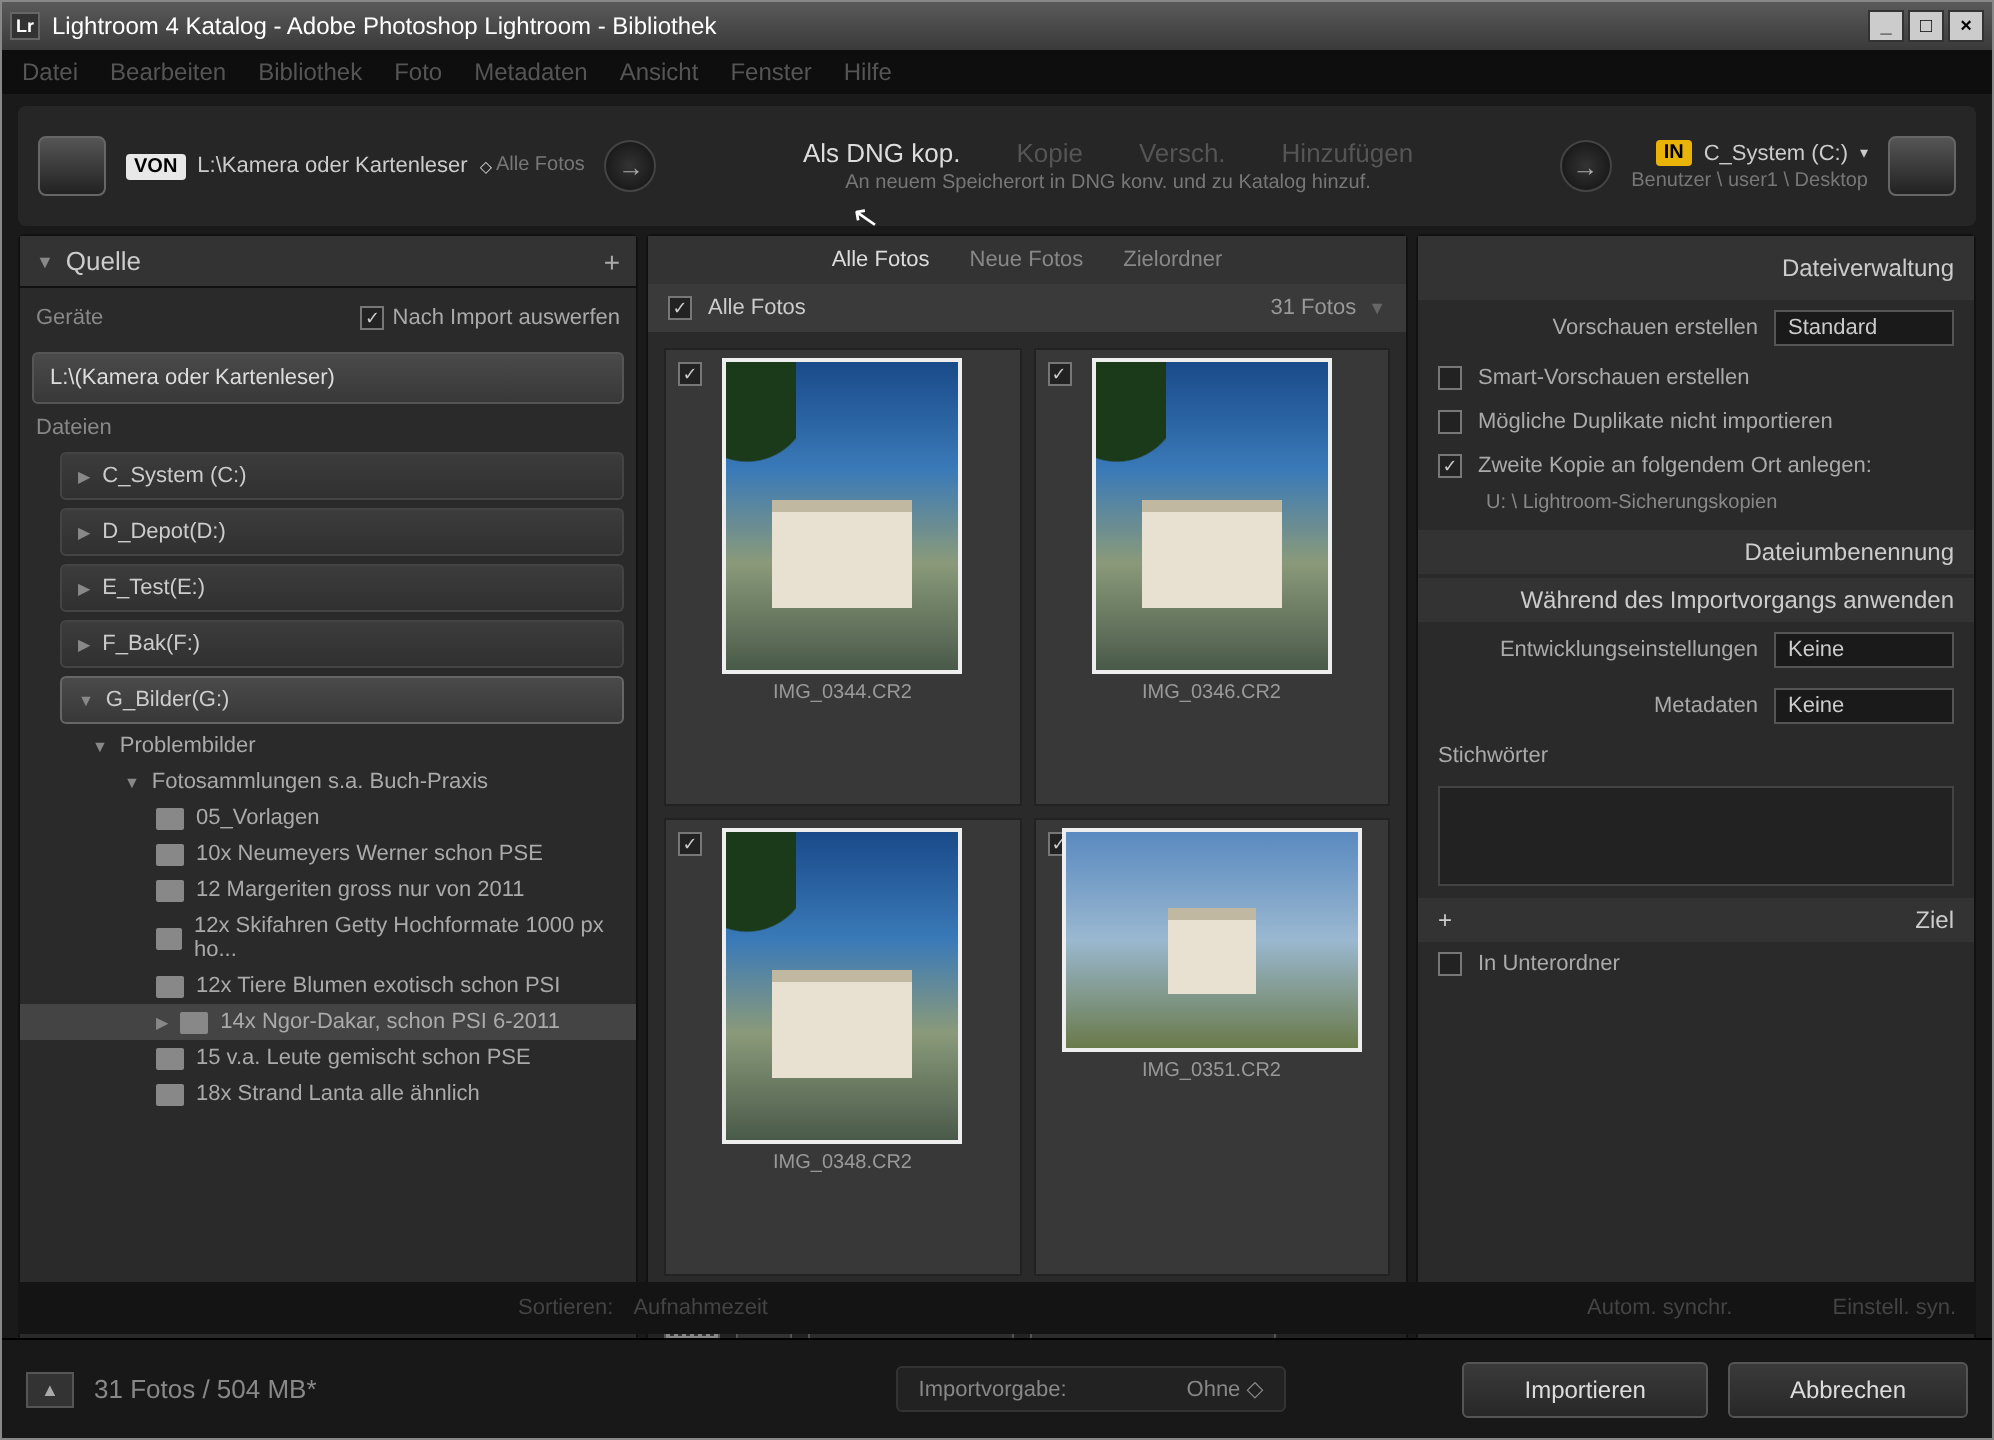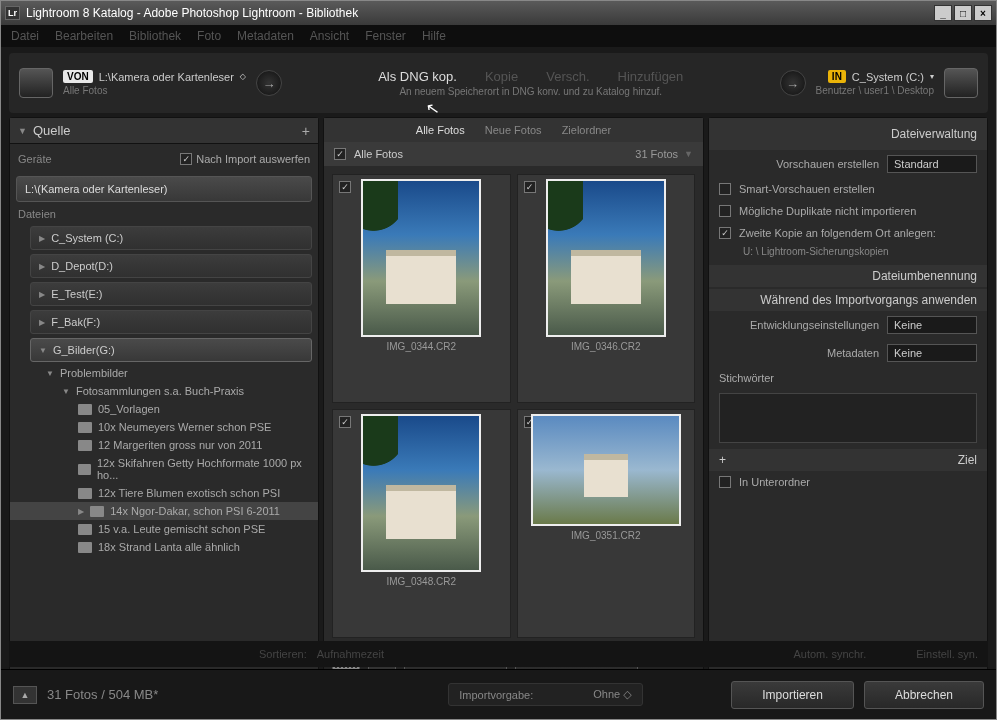--- a/index.html
+++ b/index.html
@@ -9,21 +9,21 @@
 .titlebar .lr{background:#333;color:#fff;font-weight:bold;font-size:9px;padding:1px 2px;margin-right:6px;border:1px solid #666}
 .titlebar .title{flex:1;font-size:12px}
 .winbtn{width:18px;height:16px;background:#ccc;border:1px solid #333;margin-left:2px;display:flex;align-items:center;justify-content:center;font-size:10px;color:#000;font-weight:bold}
 
 .menubar{height:22px;background:#0e0e0e;display:flex;align-items:center;padding:0 10px;gap:16px;color:#555;font-size:12px}
 .menubar span{cursor:default}
 
 .topbar{height:60px;background:#262626;margin:6px 8px 0 8px;border-radius:4px;display:flex;align-items:center;padding:0 10px;gap:10px;position:relative}
 .drive-icon{width:34px;height:30px;background:linear-gradient(#555,#222);border-radius:4px;border:1px solid #666}
 .von{background:#e8e8e8;color:#000;font-weight:bold;font-size:10px;padding:1px 4px;border-radius:2px}
-.src-col{display:flex;flex-direction:column;gap:2px}
+.src-col{display:flex;flex-direction:row;gap:2px}
 .src-row{display:flex;align-items:center;gap:6px;color:#ccc}
 .src-sub{color:#777;font-size:10px}
 .roundbtn{width:26px;height:26px;border-radius:50%;background:radial-gradient(#333,#111);border:1px solid #444;display:flex;align-items:center;justify-content:center;color:#aaa;font-size:13px}
 .copy-opts{flex:1;display:flex;flex-direction:column;align-items:center;gap:2px}
 .copy-row{display:flex;gap:28px;font-size:13px}
 .copy-row .act{color:#ddd}
 .copy-row .dim{color:#555}
 .copy-sub{color:#777;font-size:10px}
 .dest-col{display:flex;flex-direction:column;align-items:flex-end;gap:2px}
 .dest-row{display:flex;align-items:center;gap:6px;color:#ccc}
@@ -90,21 +90,21 @@
 .bottom .bigbtn{padding:6px 30px;background:linear-gradient(#3a3a3a,#282828);border:1px solid #555;border-radius:3px;color:#ddd;font-size:12px}
 .bottom .spacer{flex:1}
 .dim-row{position:absolute;bottom:52px;left:8px;right:8px;height:26px;background:#141414;display:flex;align-items:center;padding:0 10px;gap:10px;color:#444;font-size:11px}
 .cursor{position:absolute;left:425px;top:98px;font-size:16px;color:#fff;pointer-events:none;transform:rotate(-10deg)}
 </style>
 </head>
 <body>
 
 <div class="titlebar">
   <span class="lr">Lr</span>
-  <span class="title">Lightroom 8 Katalog - Adobe Photoshop Lightroom - Bibliothek</span>
+  <span class="title">Lightroom 4 Katalog - Adobe Photoshop Lightroom - Bibliothek</span>
   <div class="winbtn">_</div>
   <div class="winbtn">□</div>
   <div class="winbtn">×</div>
 </div>
 
 <div class="menubar">
   <span>Datei</span>
   <span>Bearbeiten</span>
   <span>Bibliothek</span>
   <span>Foto</span>

